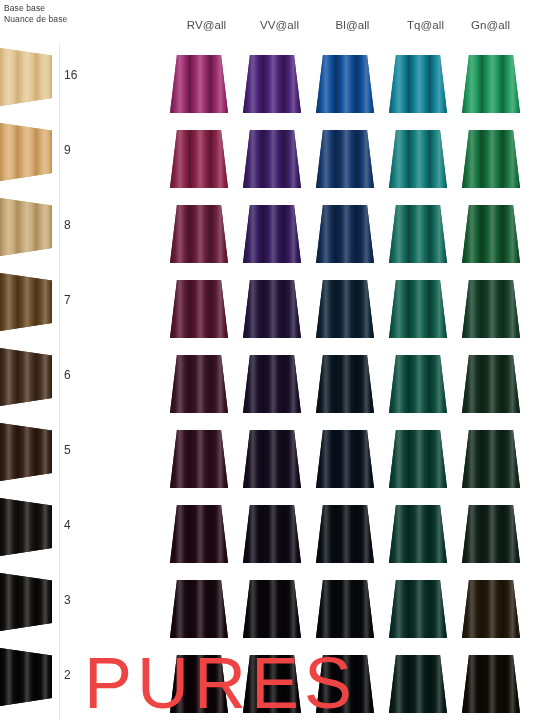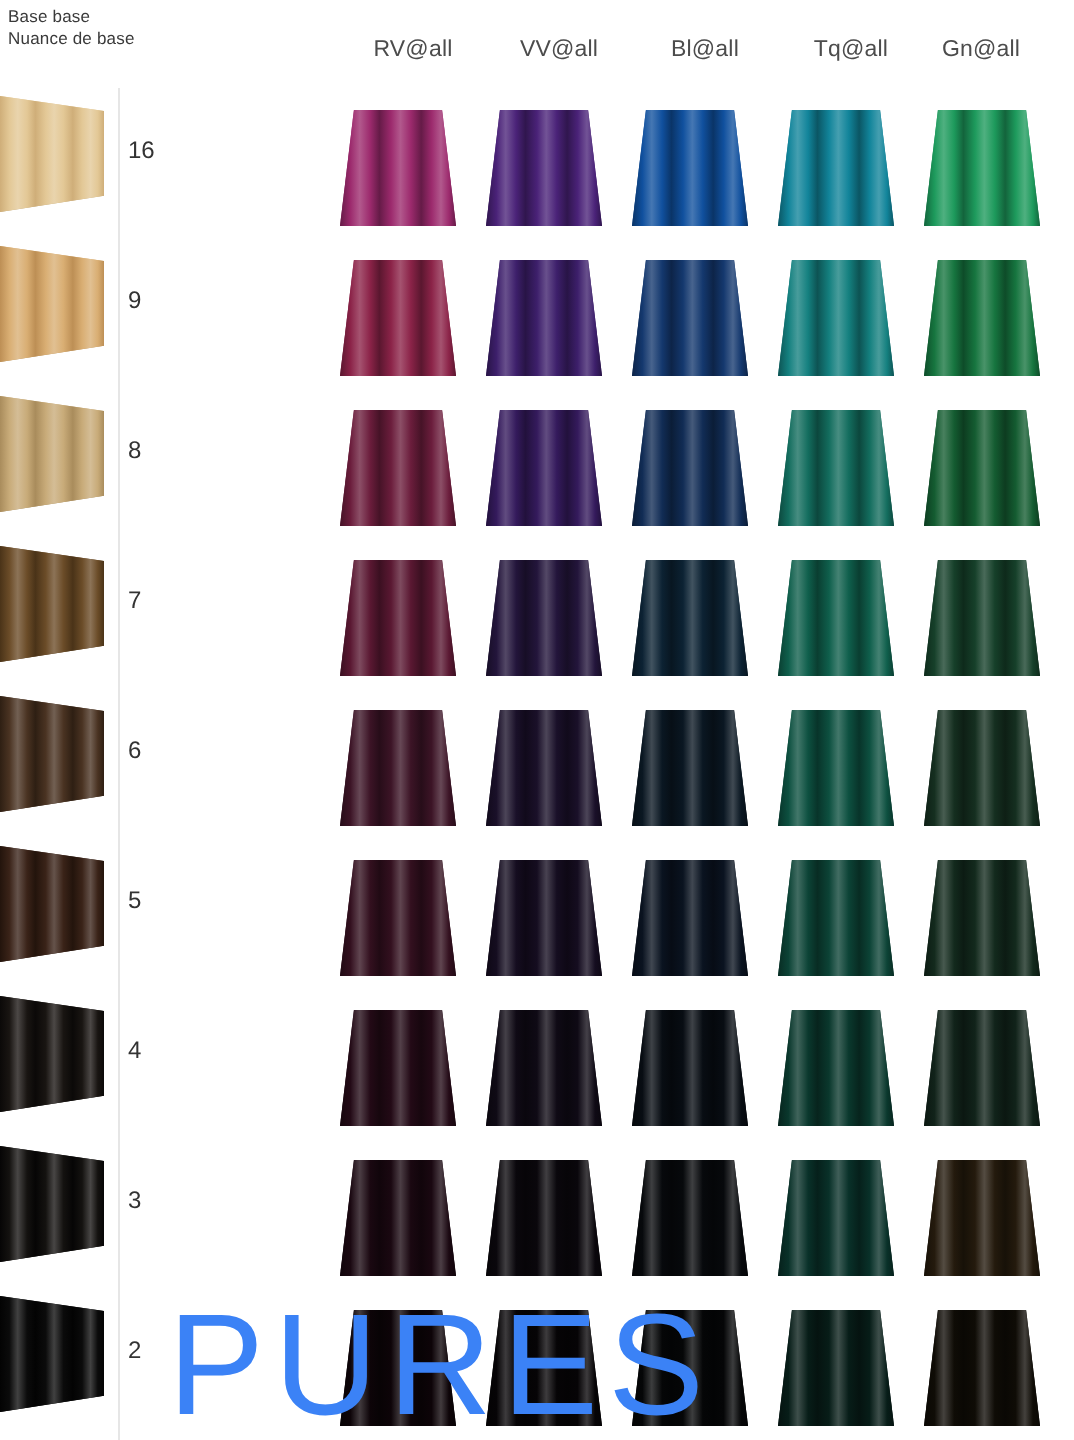--- a/index.html
+++ b/index.html
@@ -93,21 +93,21 @@
   }
 
   
   #pures-watermark {
     position: absolute;
     left: 84px;
     top: 647px;
     font-size: 72px;
     line-height: 72px;
     letter-spacing: 5px;
-    color: #3b82f6;
+    color: #ef4444;
     font-family: "Liberation Sans", sans-serif;
     font-weight: 300;
     white-space: nowrap;
     user-select: none;
   }
 </style>
 </head>
 <body>
 
 <div id="chart-root">

